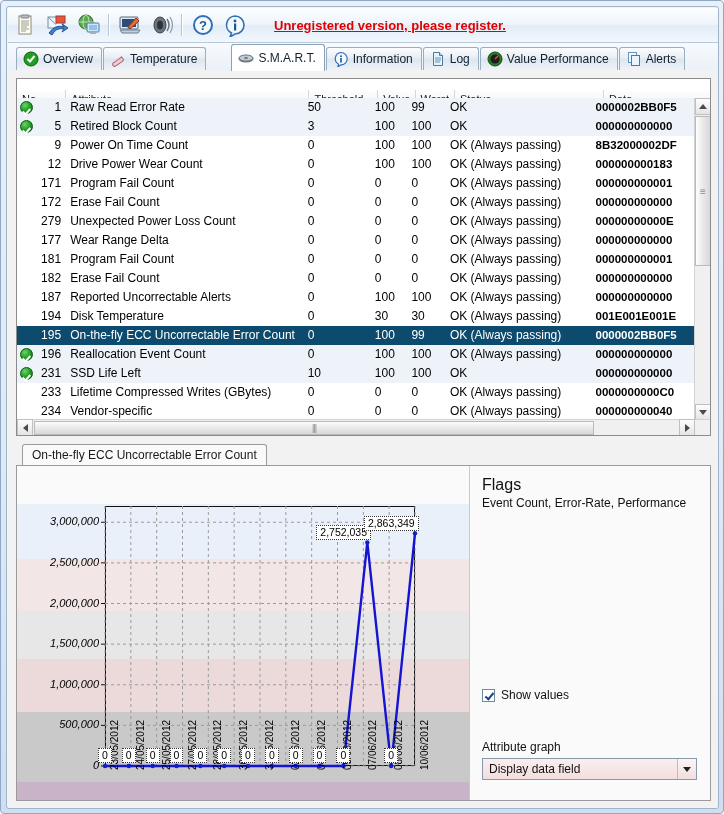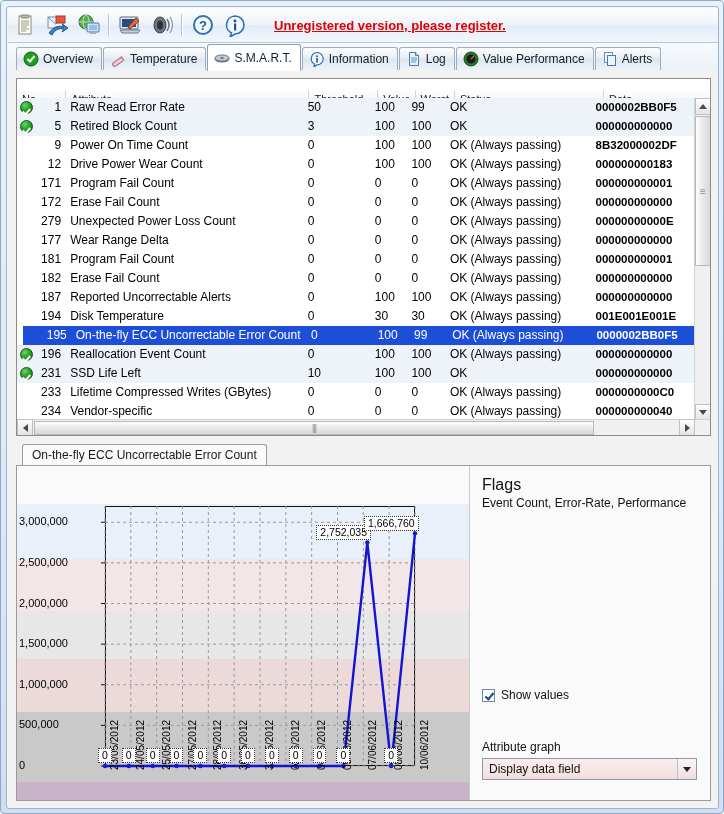--- a/index.html
+++ b/index.html
@@ -79,20 +79,21 @@
     border-radius: 3px 3px 0 0;
     cursor: default;
     white-space: nowrap;
   }
   .tab.active {
     height: 27px;
     background: #ffffff;
     border-color: #8ba1b6;
     position: relative; z-index: 4;
     margin-bottom: -1px;
+    margin-left: 24px;
   }
   .tab .ticon { width: 16px; height: 16px; margin-right: 4px; display: inline-block; flex: none; }
 
   
   #content {
     position: absolute; left: 1px; top: 63px; width: 711px; height: 739px;
     background: #f2f2f2;
     padding: 8px;
   }
 
@@ -124,21 +125,21 @@
   }
   .row {
     display: flex; align-items: center;
     height: 19px;
     font-size: 12px;
     color: #000;
     white-space: nowrap;
     cursor: default;
   }
   .row.alt { background: #eef3f9; }
-  .row.sel { background: #1d4ed8; color: #ffffff; margin-left: 6px; }
+  .row.sel { background: #0c4a6e; color: #ffffff; }
   .cell { height: 19px; line-height: 19px; overflow: hidden; padding-left: 5px; }
   .c-ok { width: 20px; padding-left: 3px; display: flex; align-items: center; }
   .c-no { width: 30px; text-align: right; padding-left: 0; padding-right: 4px; }
   .c-at { width: 248px; }
   .c-th { width: 70px; }
   .c-va { width: 38px; }
   .c-wo { width: 40px; }
   .c-st { width: 152px; }
   .c-da { width: 110px; font-weight: bold; font-size: 11.5px; }
   .okdot {
@@ -259,22 +260,22 @@
   #attrGraphSelect .dd {
     position: absolute; right: 0; top: 0; width: 19px; height: 20px;
     display: flex; align-items: center; justify-content: center;
     background: linear-gradient(180deg,#fdf5f5,#f0dede);
     border-left: 1px solid #b2c0cd;
   }
 
   
   #chart { position: absolute; left: 0; top: 0; width: 452px; height: 334px; }
   .ylab {
-    position: absolute; text-align: left; font-size: 11px; color: #000;
-    width: 78px; right: 0;
+    position: absolute; text-align: right; font-size: 11px; color: #000;
+    width: 78px; right: 0; font-style: italic;
   }
   .xlab {
     position: absolute; font-size: 10px; color: #000;
     transform-origin: left top;
     transform: rotate(-90deg);
     white-space: nowrap;
   }
   .dlabel {
     position: absolute;
     background: #ffffff;
@@ -742,21 +743,21 @@
                 <div class="dlabel" style="left: 152.538px; top: 282px;">0</div>
                 <div class="dlabel" style="left: 176.385px; top: 282px;">0</div>
                 <div class="dlabel" style="left: 200.231px; top: 282px;">0</div>
                 <div class="dlabel" style="left: 224.077px; top: 282px;">0</div>
                 <div class="dlabel" style="left: 247.923px; top: 282px;">0</div>
                 <div class="dlabel" style="left: 271.769px; top: 282px;">0</div>
                 <div class="dlabel" style="left: 295.615px; top: 282px;">0</div>
                 <div class="dlabel" style="left: 319.462px; top: 282px;">0</div>
                 <div class="dlabel" style="left: 299.308px; top: 59.3972px;">2,752,035</div>
                 <div class="dlabel" style="left: 367.154px; top: 282px;">0</div>
-                <div class="dlabel" style="left: 347px; top: 50.3529px;">1,666,760</div>
+                <div class="dlabel" style="left: 347px; top: 50.3529px;">2,863,349</div>
               </div>
           </div>
 
           <div id="rightPanel">
             <div id="flagsLabel">Flags</div>
             <div id="flagsValue">Event Count, Error-Rate, Performance</div>
 
             <div id="showvalrow">
               <span class="cbox checked"></span>
               <span>Show values</span>

